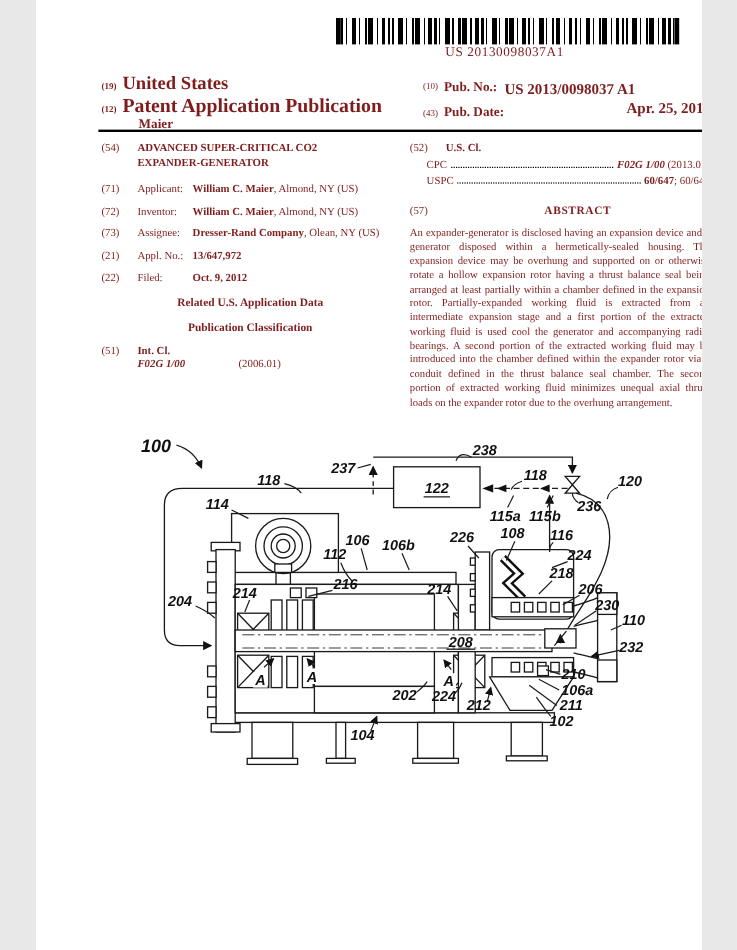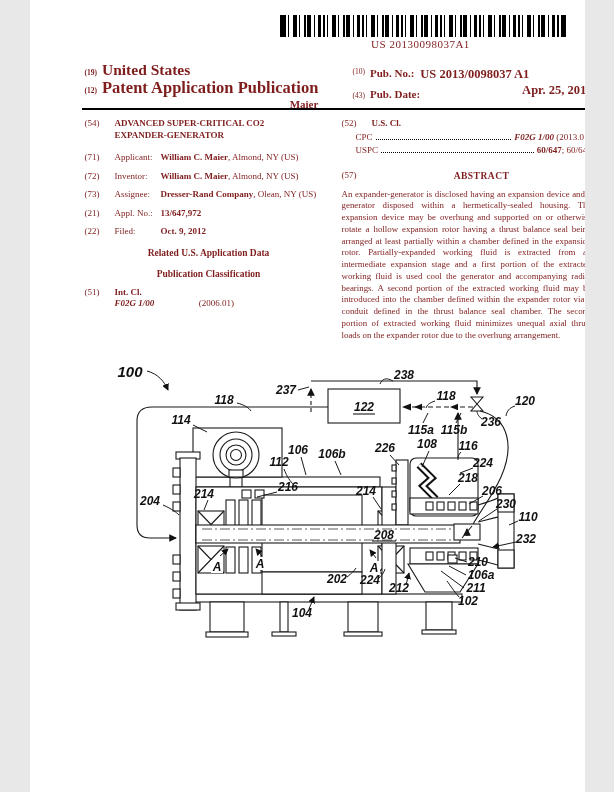--- a/index.html
+++ b/index.html
@@ -17,21 +17,21 @@
       #000 23px,#000 27px,#fff 27px,#fff 30px,
       #000 30px,#000 31px,#fff 31px,#fff 34px,
       #000 34px,#000 37px,#fff 37px,#fff 39px);}
   .barcode-text{position:absolute;left:250px;top:38px;width:282px;text-align:center;
     font-size:11px;letter-spacing:.5px;}
   
   .h-left{position:absolute;left:55px;top:62px;line-height:1.08;}
   .pnum{font-size:7.5px;margin-right:5px;}
   .h19{font-size:15.5px;font-weight:bold;}
   .h12{font-size:16.5px;font-weight:bold;}
-  .h-surname{font-size:11px;font-weight:bold;margin-left:31px;margin-top:2px;text-align:right;}
+  .h-surname{font-size:11px;font-weight:bold;margin-left:31px;margin-top:2px;}
   .h-right{position:absolute;left:323px;top:67px;width:240px;line-height:1.25;}
   .h-right .row{display:flex;align-items:flex-start;}
   .h-lab{font-size:11px;font-weight:bold;margin-right:6px;white-space:nowrap;}
   .h-val{font-size:12.5px;font-weight:bold;white-space:nowrap;}
   .h-right .row.spread{justify-content:space-between;}
   .hrule{position:absolute;left:52px;top:108px;width:510px;height:2px;background:#000;}
   
   .col{position:absolute;top:118px;font-size:9px;line-height:1.28;}
   .col-left{left:55px;width:248px;}
   .col-right{left:312px;width:250px;}

